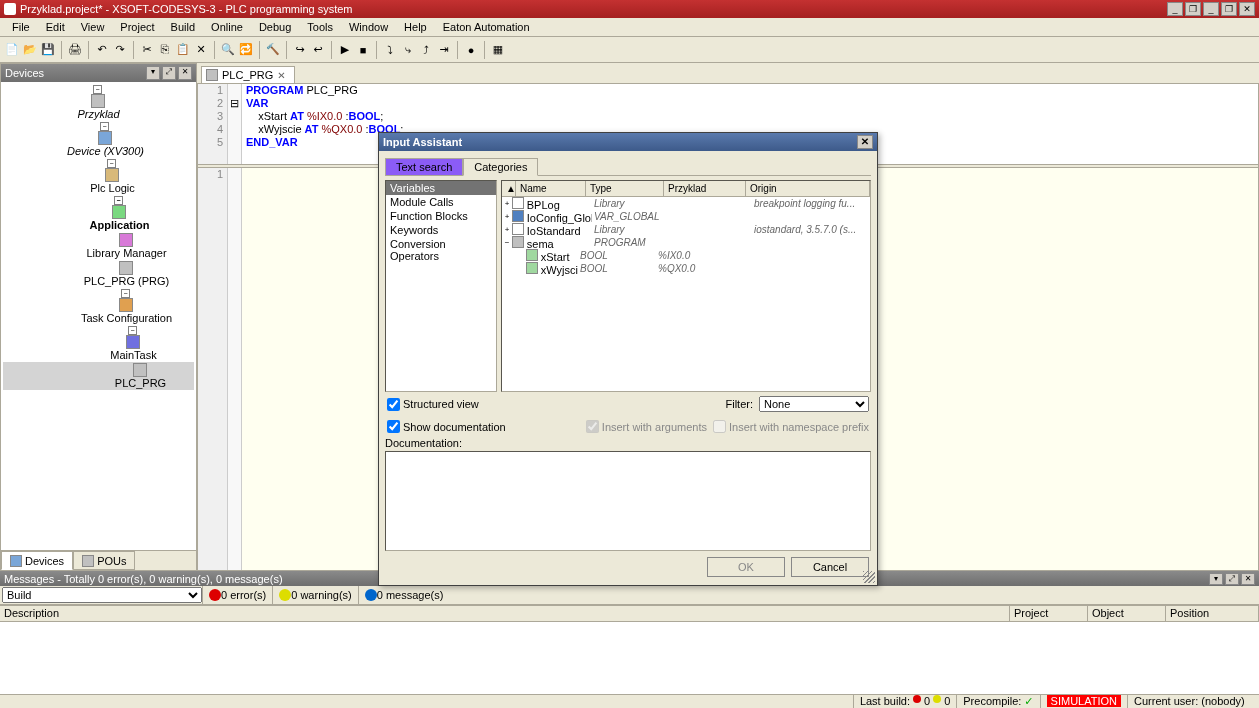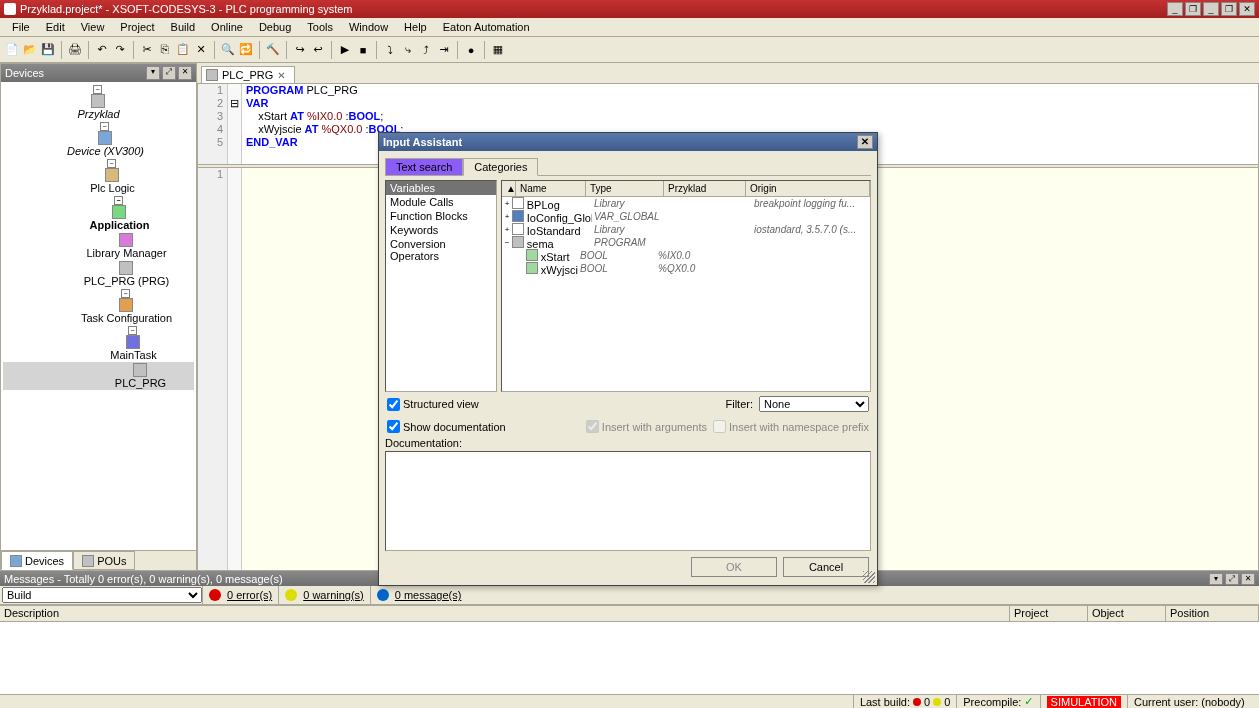--- a/index.html
+++ b/index.html
@@ -79,40 +79,40 @@
 .dlg-grid-row { display: flex; height: 13px; align-items: center; }
 .dlg-grid-row .cell { padding: 0 2px; font-size: 10px; overflow: hidden; white-space: nowrap; }
 .dlg-grid-row .exp { width: 10px; font-size: 8px; text-align: center; cursor: pointer; }
 .dlg-grid-row .cico { width: 12px; height: 12px; display: inline-block; }
 .cell.italic { font-style: italic; color: #666; }
 .dlg-opts { display: flex; align-items: center; padding: 4px 2px; gap: 6px; }
 .dlg-opts label { display: flex; align-items: center; gap: 3px; }
 .dlg-opts .spacer { flex: 1; }
 .dlg-doc { border: 1px inset #aca899; background: #fff; height: 100px; margin-top: 2px; }
 .dlg-buttons { display: flex; justify-content: flex-end; gap: 6px; padding: 6px 2px 2px; }
-.dlg-buttons button { width: 86px; height: 20px; background: #ece9d8; border: 1px solid #888; cursor: pointer; }
+.dlg-buttons button { width: 78px; height: 20px; background: #ece9d8; border: 1px solid #888; cursor: pointer; }
 .dlg-buttons button:disabled { color: #888; cursor: default; }
 .resize-grip { position: absolute; right: 2px; bottom: 2px; width: 12px; height: 12px; background: repeating-linear-gradient(135deg, #888 0 1px, transparent 1px 3px); cursor: nwse-resize; }
 
 
 .messages-header { height: 15px; background: linear-gradient(#8a8a8a, #6e6e6e); color: #fff; display: flex; align-items: center; padding: 0 4px; font-size: 10px; }
 .messages-header .spacer { flex: 1; }
 .messages-header .mh-btn { width: 14px; height: 12px; background: #d4d0c8; border: 1px solid #888; margin-left: 2px; font-size: 8px; text-align: center; color: #000; cursor: pointer; }
 .messages-toolbar { height: 19px; background: #ece9d8; display: flex; align-items: center; padding: 0 2px; border-bottom: 1px solid #aca899; }
 .messages-toolbar select { height: 16px; width: 200px; font-size: 11px; }
-.msg-count { display: flex; align-items: center; gap: 6px; padding: 0 6px; border-left: 1px solid #aca899; height: 100%; cursor: pointer; text-decoration: underline; }
+.msg-count { display: flex; align-items: center; gap: 0; padding: 0 6px; border-left: 1px solid #aca899; height: 100%; cursor: pointer; }
 .msg-icon { width: 12px; height: 12px; border-radius: 50%; display: inline-block; }
 .messages-grid { height: 89px; background: #fff; border-top: 1px solid #aca899; }
 .msg-grid-header { display: flex; background: #ece9d8; height: 16px; border-bottom: 1px solid #aca899; }
 .msg-grid-header .mcol { border-right: 1px solid #aca899; padding: 1px 4px; font-size: 11px; }
 
 
 .statusbar { height: 14px; background: #ece9d8; border-top: 1px solid #aca899; display: flex; align-items: center; font-size: 10px; }
 .statusbar .sb-spacer { flex: 1; }
-.statusbar .sb-item { padding: 0 6px; border-left: 1px solid #aca899; height: 100%; display: flex; align-items: center; gap: 3px; }
+.statusbar .sb-item { padding: 0 6px; border-left: 1px solid #aca899; height: 100%; display: flex; align-items: flex-start; gap: 3px; }
 .sb-sim { background: #ff0000; color: #fff; padding: 0 4px; }
 .sb-dot { width: 8px; height: 8px; border-radius: 50%; display: inline-block; }
 
 
 .ico { width: 12px; height: 12px; display: inline-block; border: 1px solid #888; }
 .ico-device { background: #7aa6d8; }
 .ico-plc { background: #d8b97a; }
 .ico-app { background: #7ad880; }
 .ico-lib { background: #d87ad8; }
 .ico-prg { background: #c0c0c0; }

